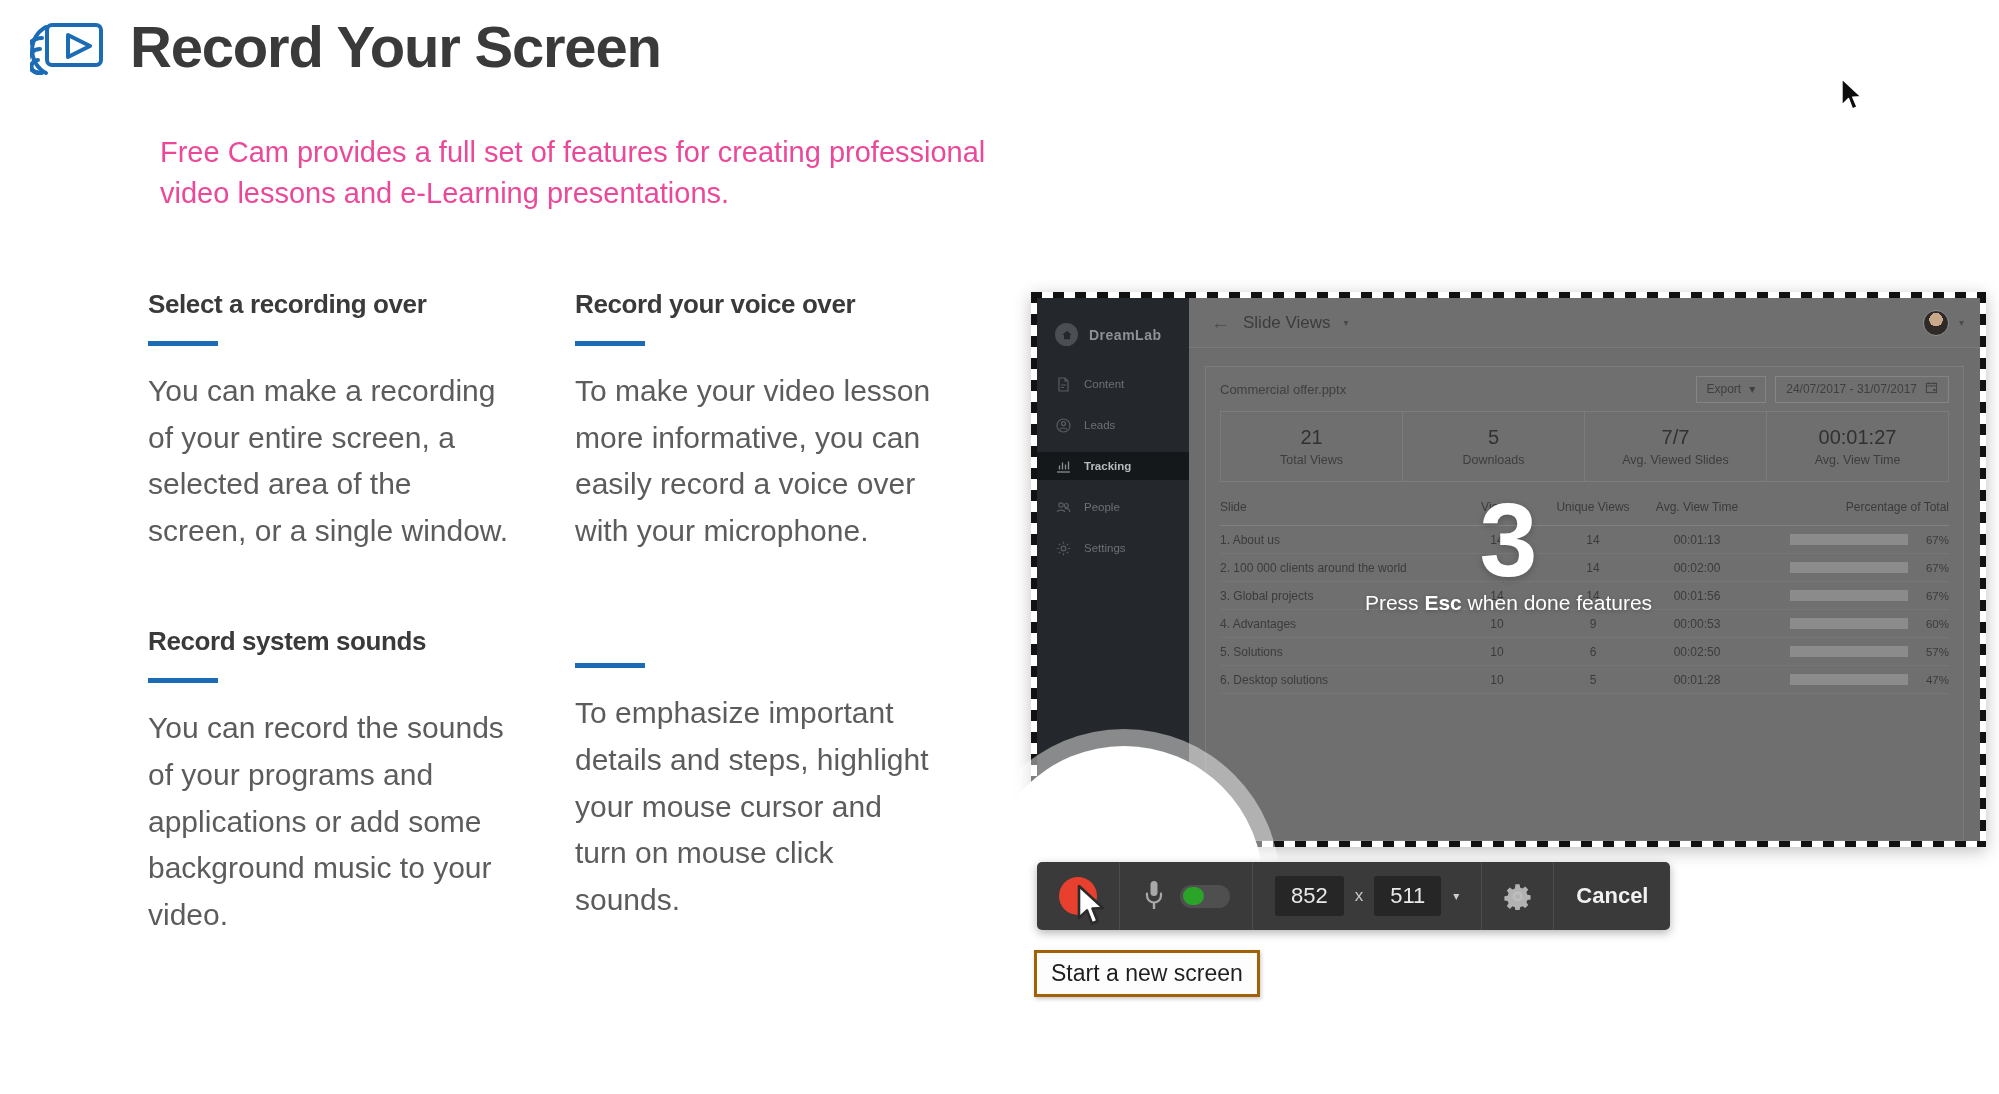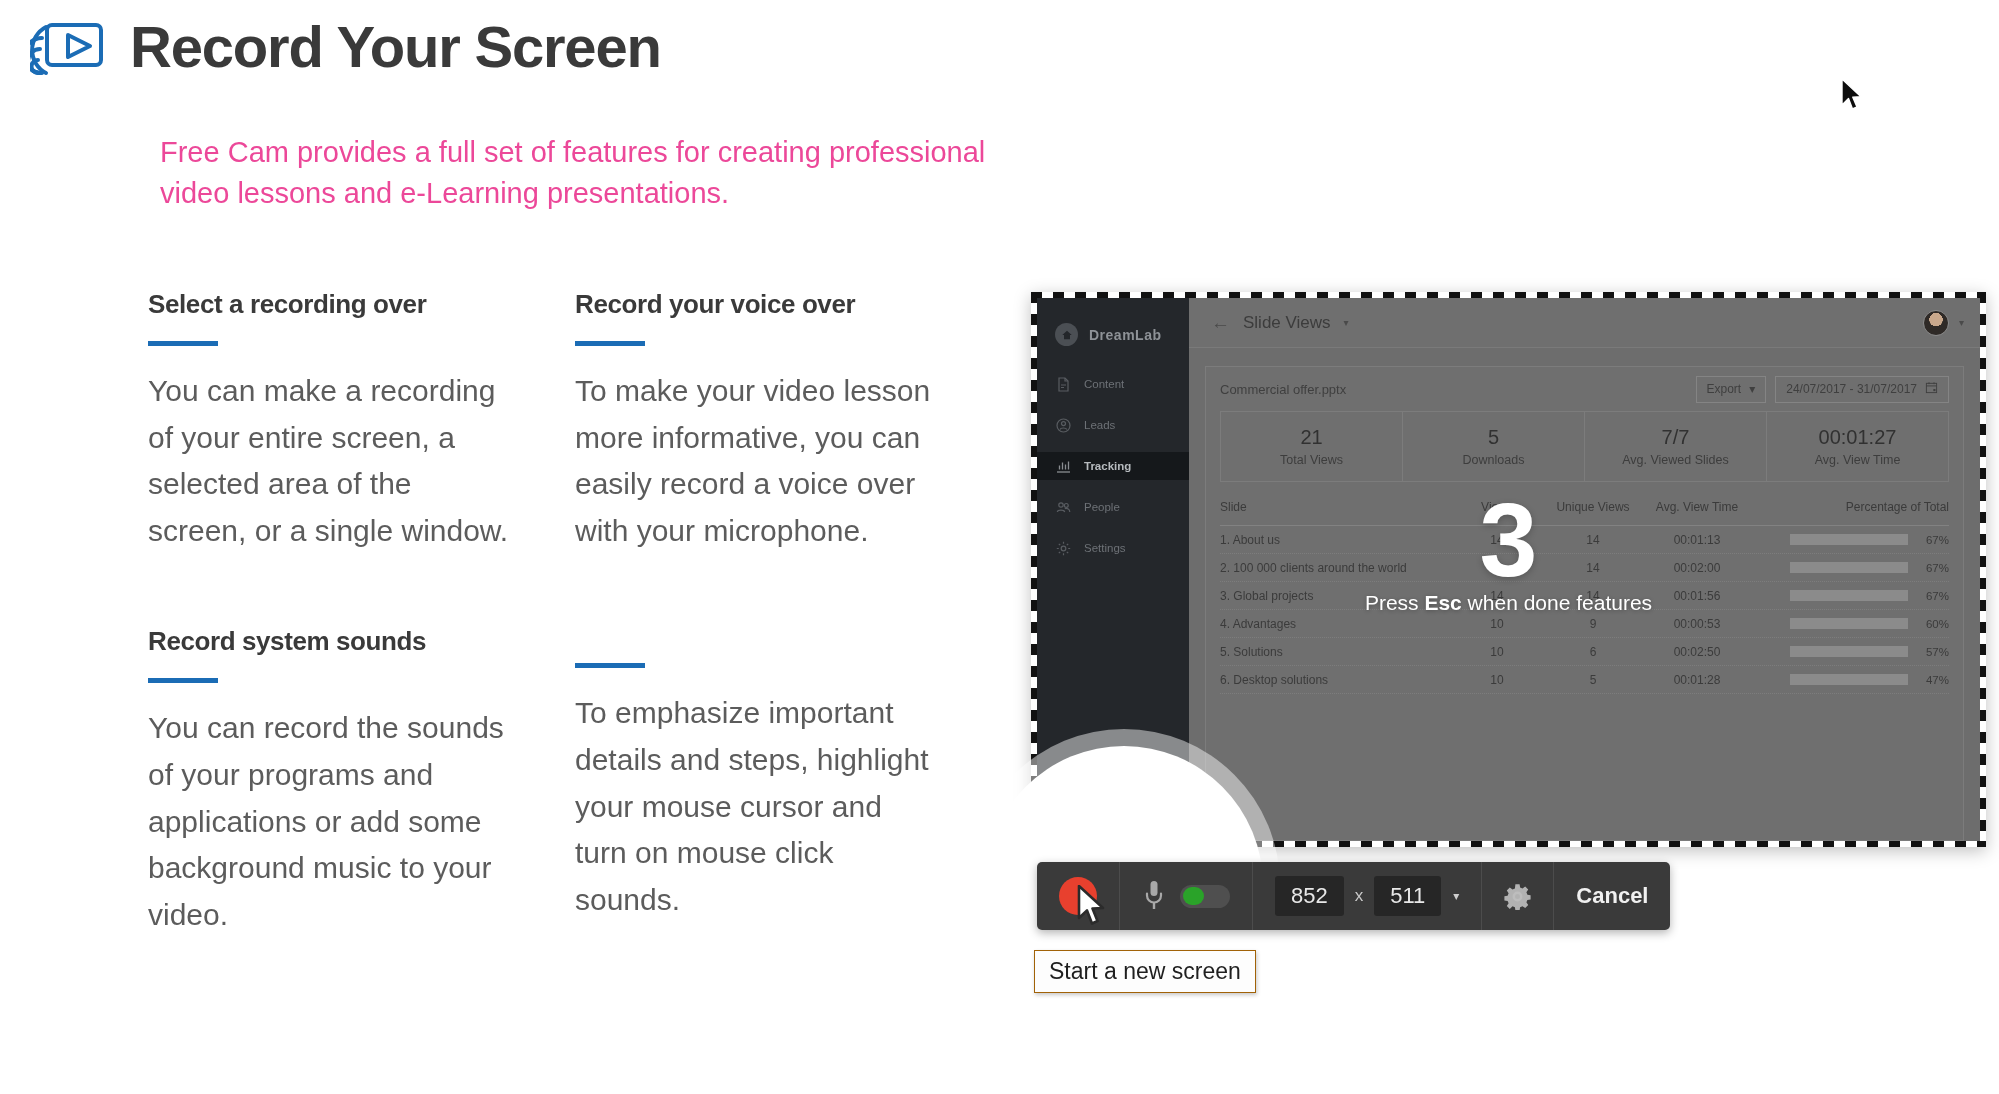--- a/index.html
+++ b/index.html
@@ -167,21 +167,21 @@
 
   
   .magnifier {
     position: absolute; left: 985px; top: 746px; width: 278px; height: 278px;
     border-radius: 50%; background: #ffffff; z-index: 4;
     box-shadow: 0 0 0 17px rgba(255,255,255,.46);
   }
 
   .tooltip {
     position: absolute; left: 1034px; top: 950px;
-    background: #fdfdfd; border: 1px solid #a16207;
+    background: #fdfdfd; border: 3px solid #a16207;
     padding: 7px 14px; font-size: 23px; color: #1f1f1f;
     z-index: 6; box-shadow: 1px 2px 4px rgba(0,0,0,.22);
   }
 
   .cursor-big { position: absolute; left: 1077px; top: 885px; z-index: 6; width: 30px; height: 42px; }
   .cursor-top { position: absolute; left: 1840px; top: 78px; width: 24px; height: 34px; }
 </style>
 </head>
 <body>
 

